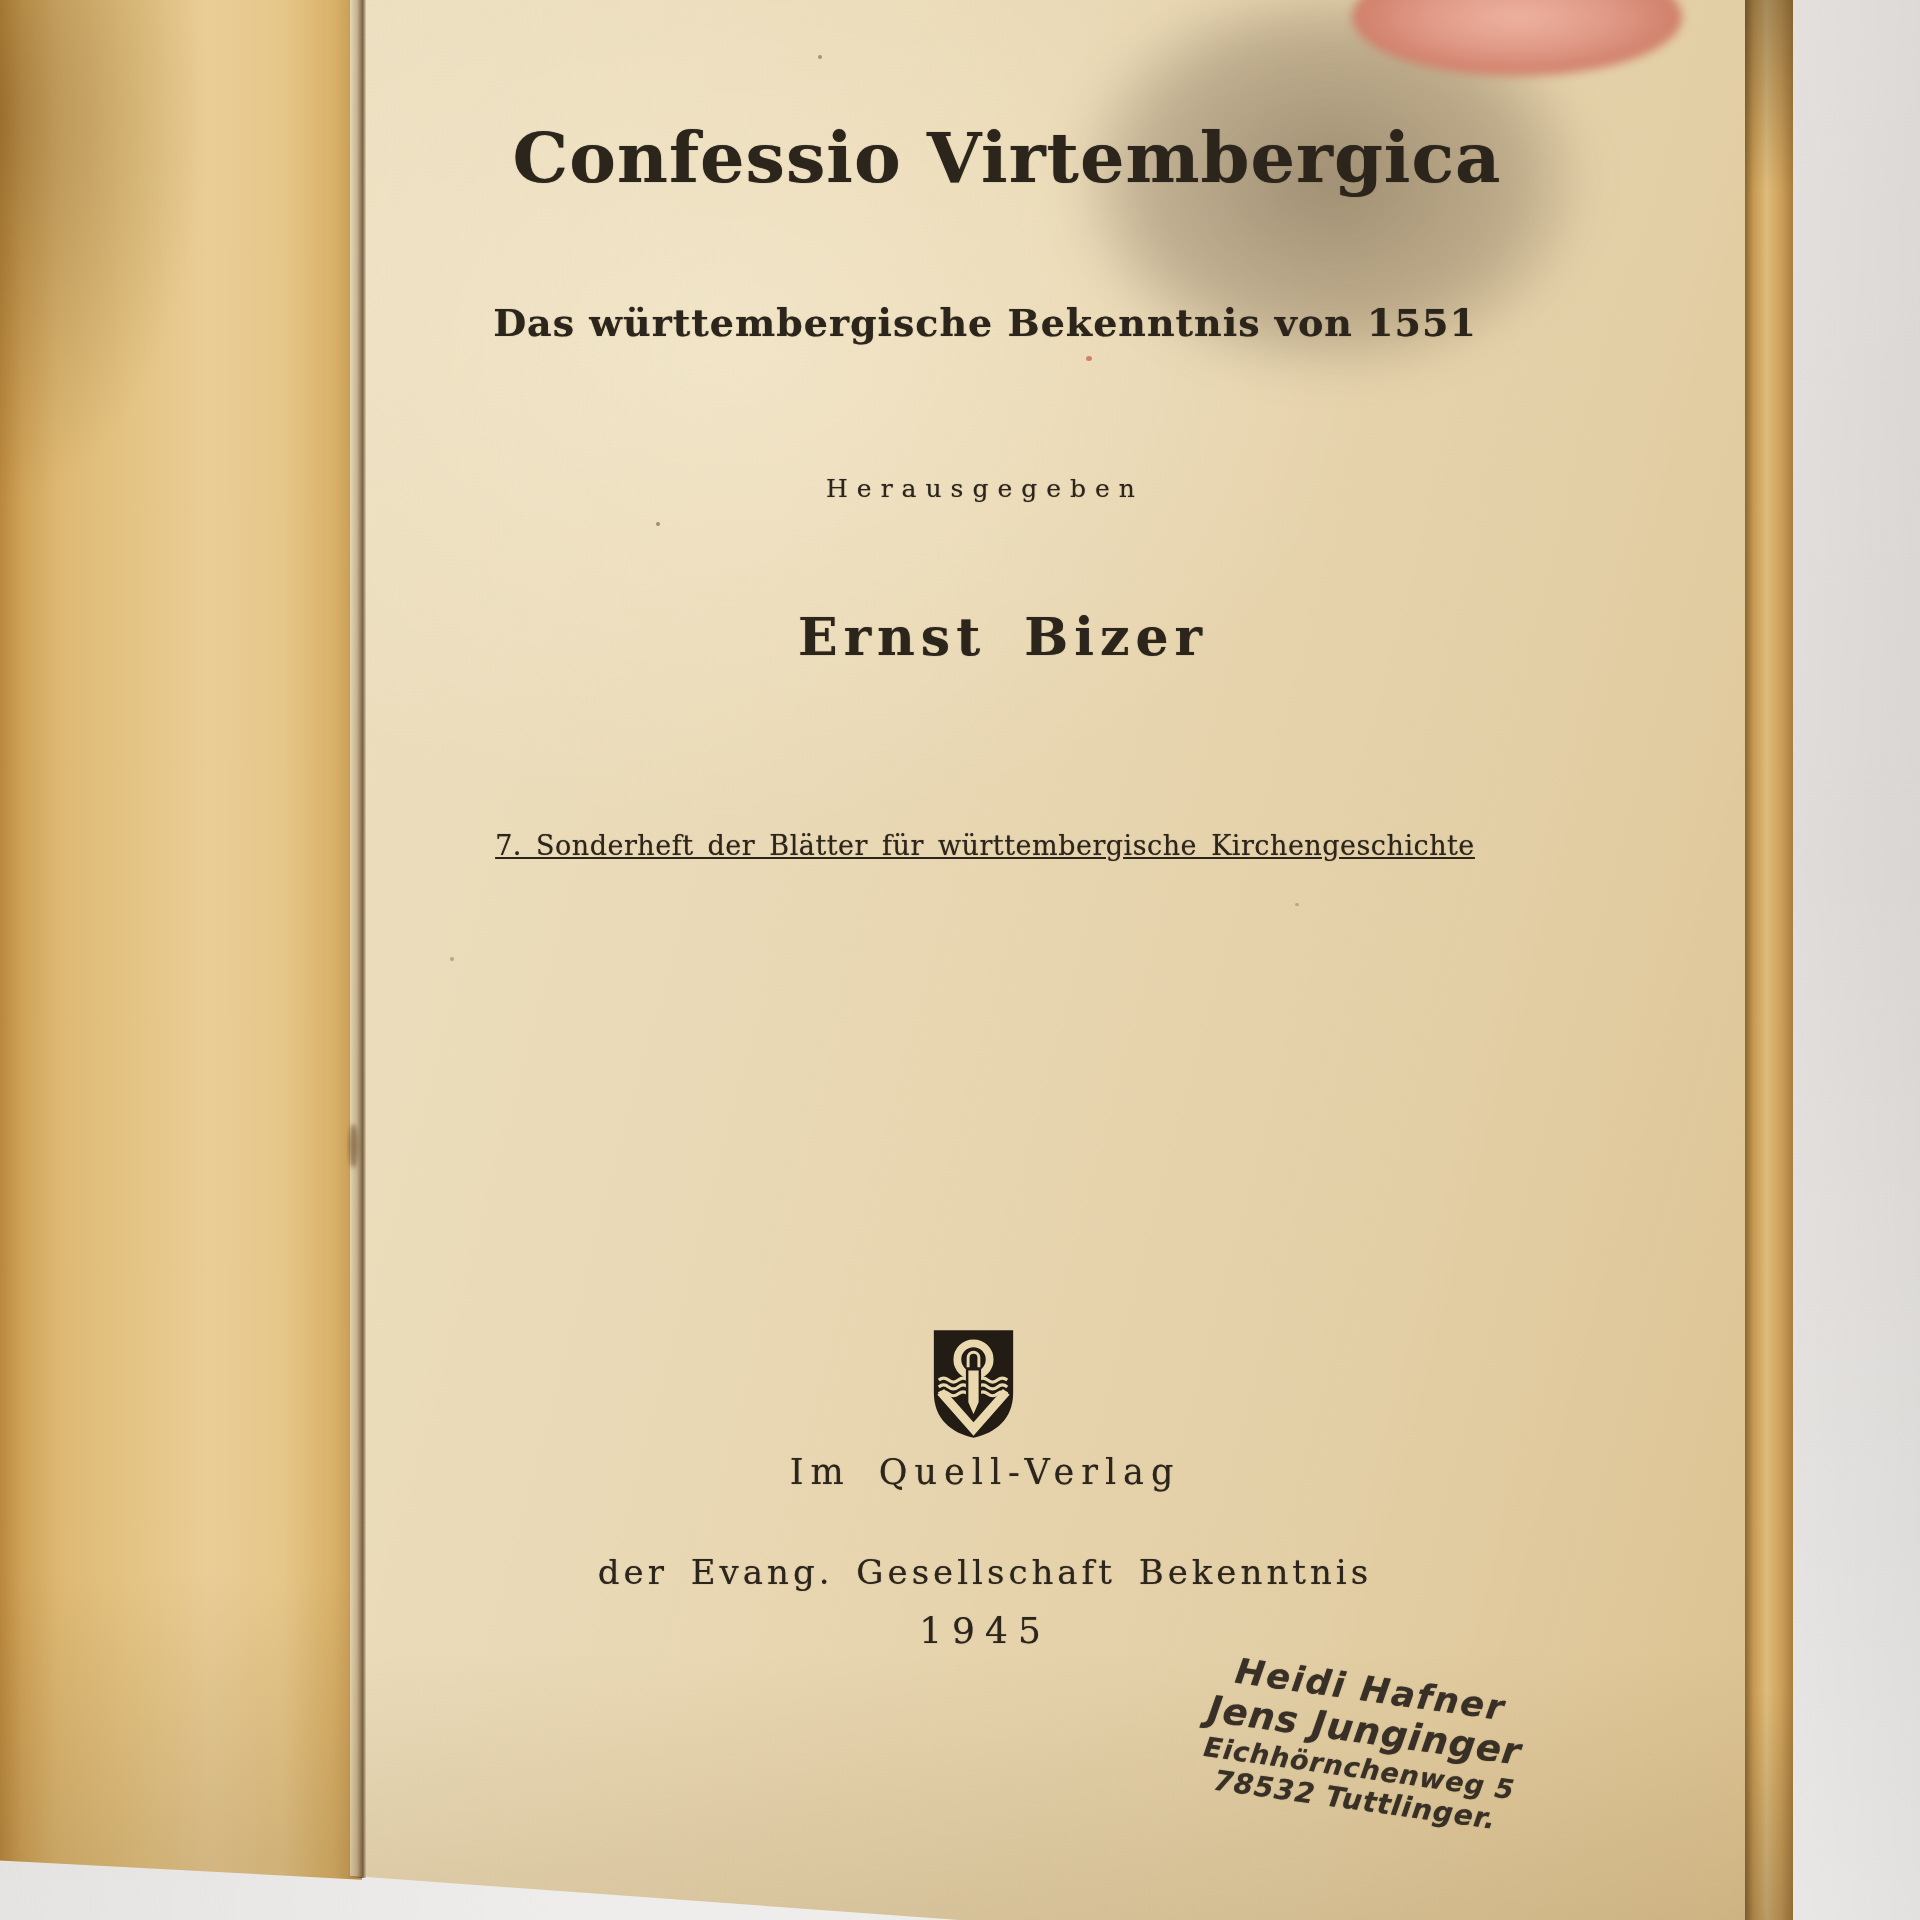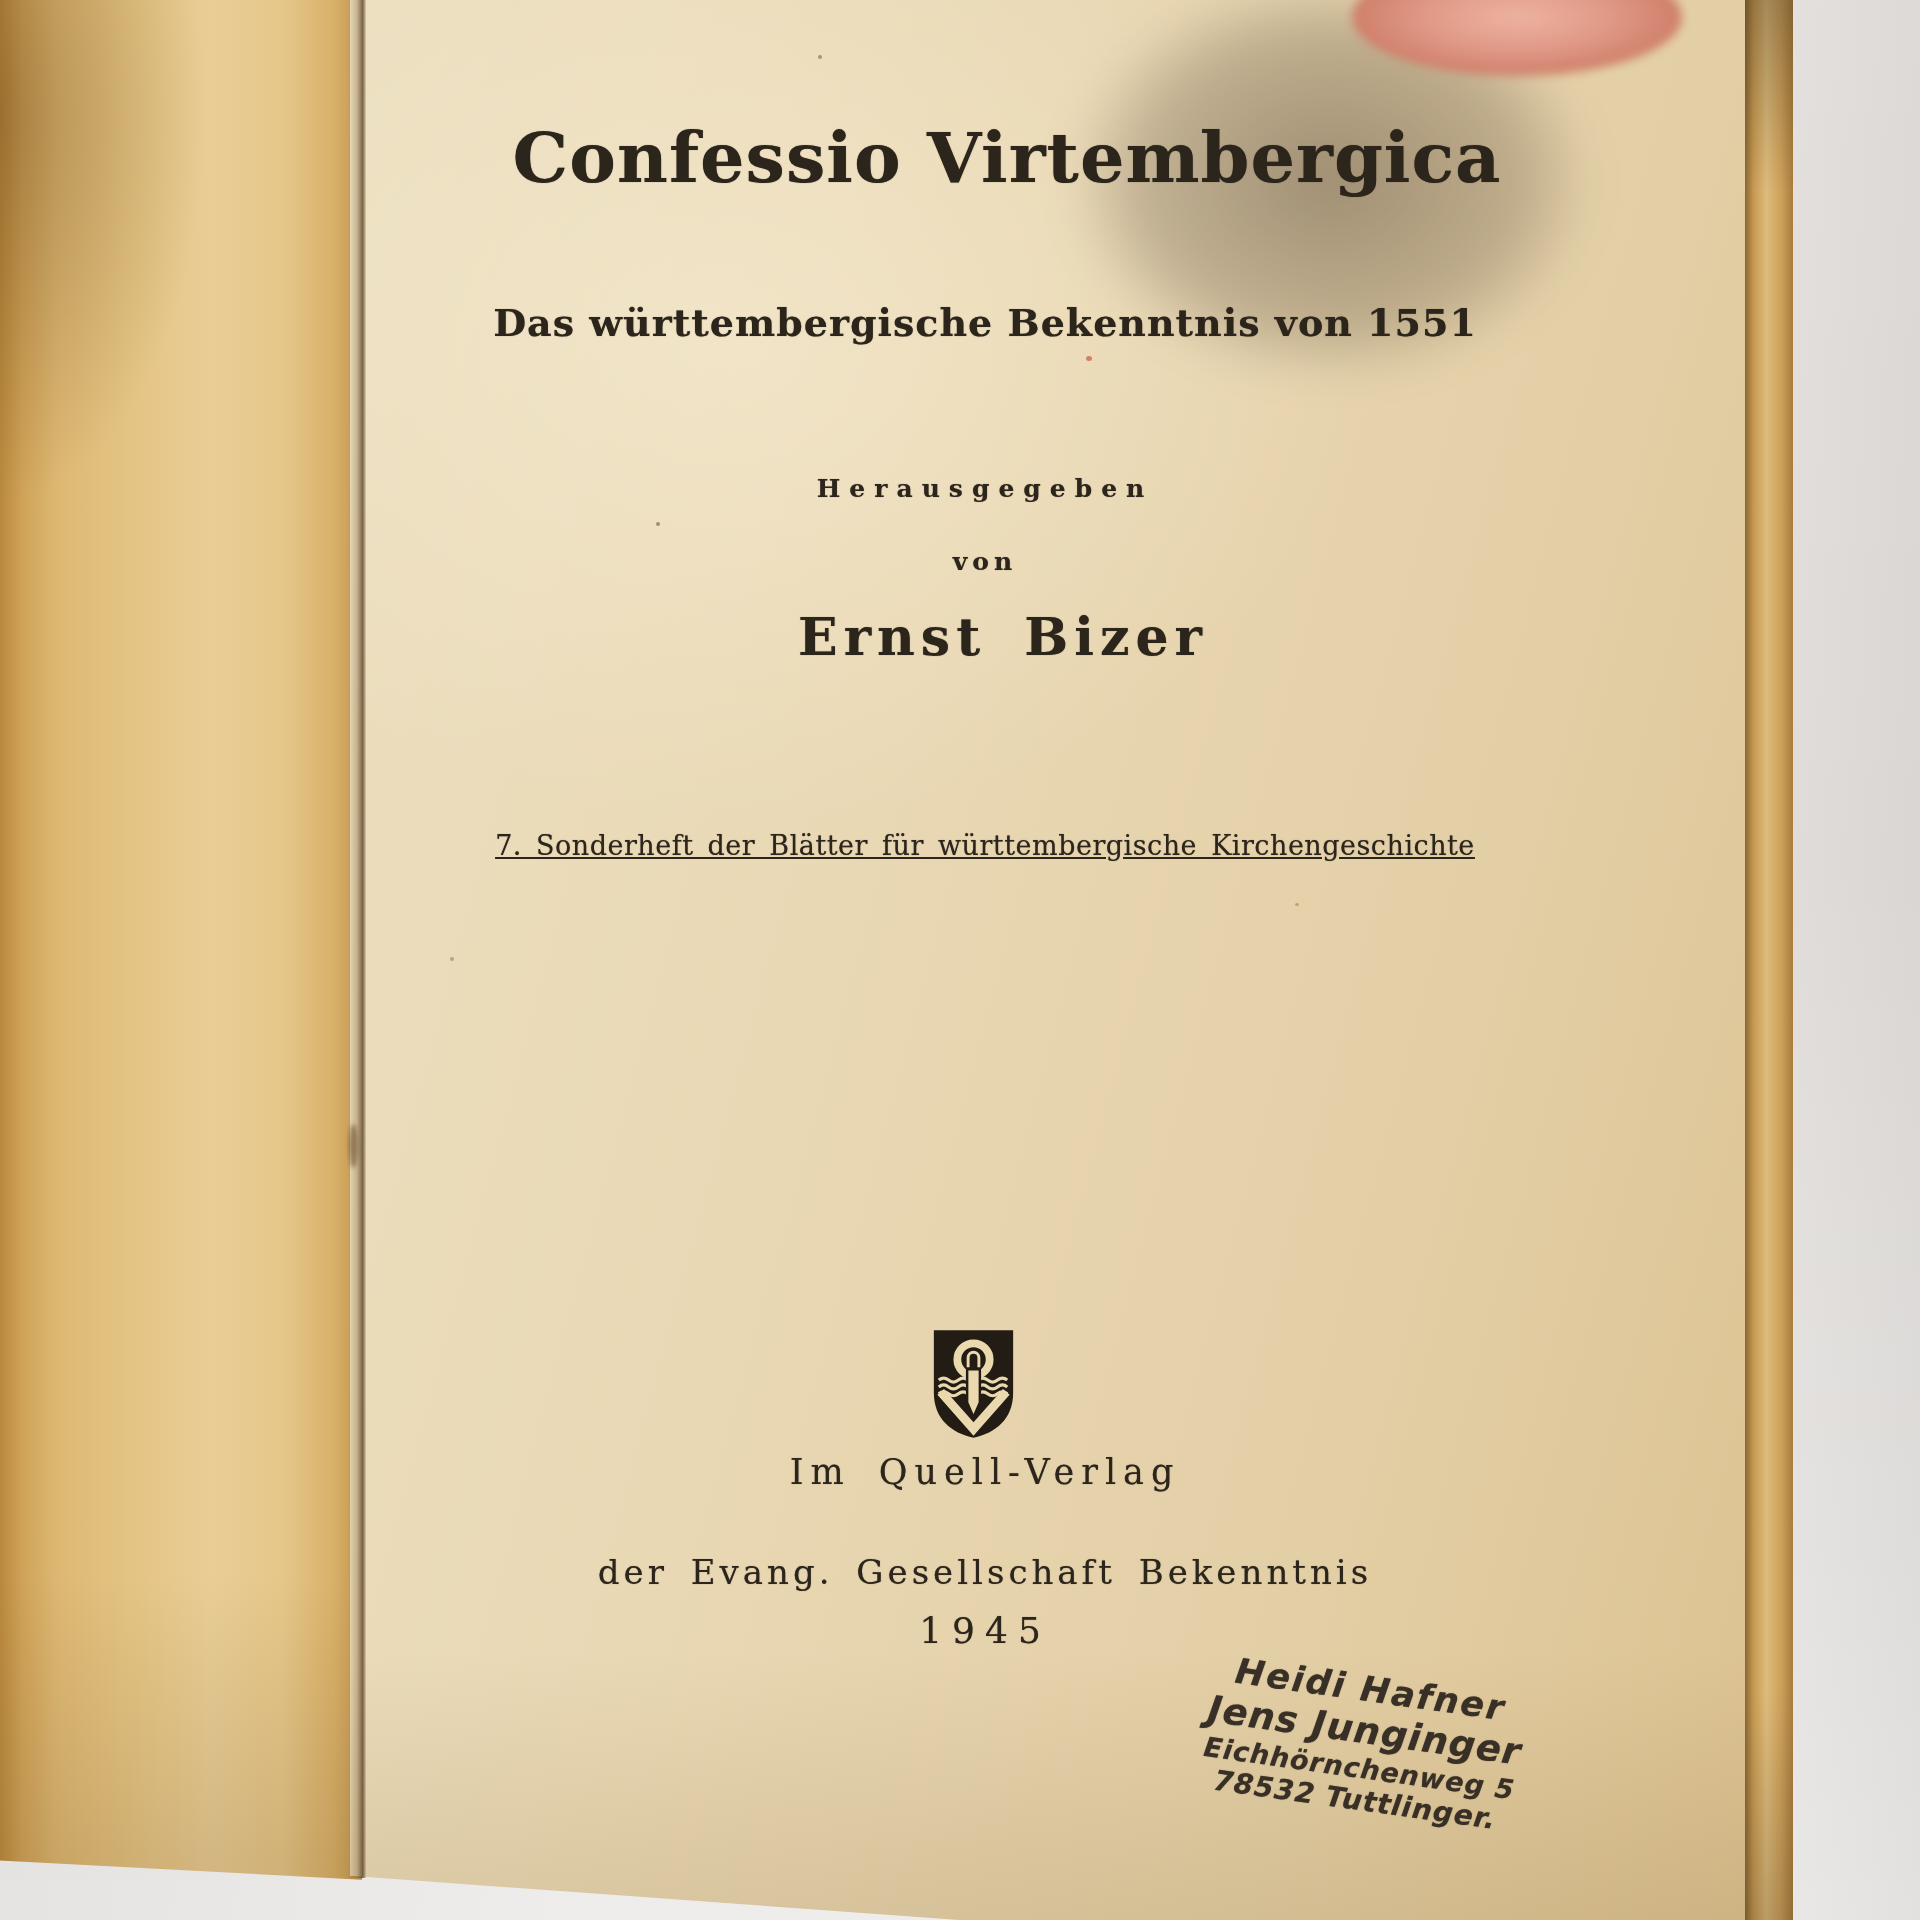--- a/index.html
+++ b/index.html
@@ -46,21 +46,21 @@
   .finger{position:absolute;left:1352px;top:-42px;width:330px;height:118px;border-radius:50%;
     background:radial-gradient(closest-side,#eeb2a0 0%,#e09a87 55%,#cf7f6a 100%);
     filter:blur(5px);}
   
   .print{position:absolute;color:#2c251c;white-space:nowrap;
     text-shadow:0 0 1px rgba(44,37,28,0.55);}
   .content{position:absolute;left:325px;top:0;width:1320px;height:1356px;text-align:center;}
   .c-line{position:absolute;left:0;width:100%;}
   .book-title{top:116px;font-size:70px;font-weight:700;letter-spacing:1px;margin-left:22px;}
   .subtitle{top:300px;font-size:38px;font-weight:700;letter-spacing:1px;}
-  .hrsg{top:474px;font-size:25px;font-weight:700;letter-spacing:9px;}
+  .hrsg{top:474px;font-size:25px;font-weight:400;letter-spacing:9px;}
   .von{top:547px;font-size:25px;font-weight:700;letter-spacing:5px;}
   .editor{top:606px;font-size:52px;font-weight:700;letter-spacing:6px;word-spacing:14px;margin-left:18px;}
   .series{top:830px;font-size:27px;letter-spacing:0.5px;word-spacing:5px;text-decoration:underline;}
   .imprint1{top:1452px;font-size:35px;letter-spacing:7px;word-spacing:10px;}
   .imprint2{top:1552px;font-size:34px;letter-spacing:4px;word-spacing:8px;}
   .year{top:1610px;font-size:36px;letter-spacing:10px;}
   .logo-wrap{position:absolute;left:602px;top:1324px;width:93px;height:120px;}
   
   .stamp{position:absolute;left:1168px;top:1668px;width:390px;text-align:center;
     transform:rotate(8deg);transform-origin:50% 50%;
@@ -94,21 +94,20 @@
 
   <div class="page-edge"></div>
 
   <div class="finger-shadow"></div>
   <div class="finger"></div>
 
   <div class="content">
     <div class="print c-line book-title">Confessio Virtembergica</div>
     <div class="print c-line subtitle">Das württembergische Bekenntnis von 1551</div>
     <div class="print c-line hrsg">Herausgegeben</div>
-    <div class="print c-line von">von</div>
     <div class="print c-line editor">Ernst Bizer</div>
     <div class="print c-line series">7. Sonderheft der Blätter für württembergische Kirchengeschichte</div>
 
     <div class="logo-wrap">
       <svg width="93" height="120" viewBox="0 0 95 122" xmlns="http://www.w3.org/2000/svg">
         <path d="M7,6 L88,6 L88,70 C88,97 70,111 47.5,116 C25,111 7,97 7,70 Z" fill="#221c14"></path>
         <path d="M12,57 q5,-4 10,0 t10,0 t10,0 t10,0 t10,0 t10,0 t10,0" fill="none" stroke="#ead9ae" stroke-width="3.2"></path>
         <path d="M12,64 q5,-4 10,0 t10,0 t10,0 t10,0 t10,0 t10,0 t10,0" fill="none" stroke="#ead9ae" stroke-width="3.2"></path>
         <path d="M12,71 q5,-4 10,0 t10,0 t10,0 t10,0 t10,0 t10,0 t10,0" fill="none" stroke="#ead9ae" stroke-width="3.2"></path>
         <circle cx="47.5" cy="36" r="16.5" fill="none" stroke="#ead9ae" stroke-width="8"></circle>

